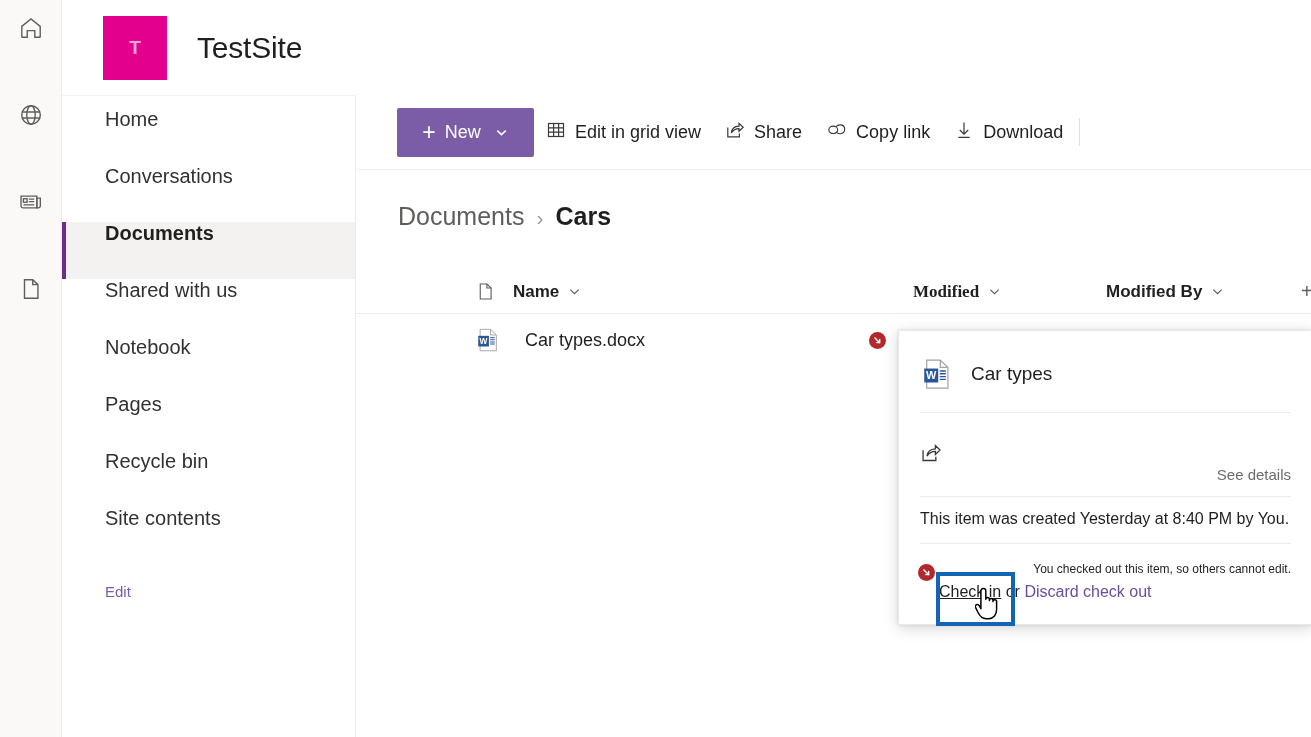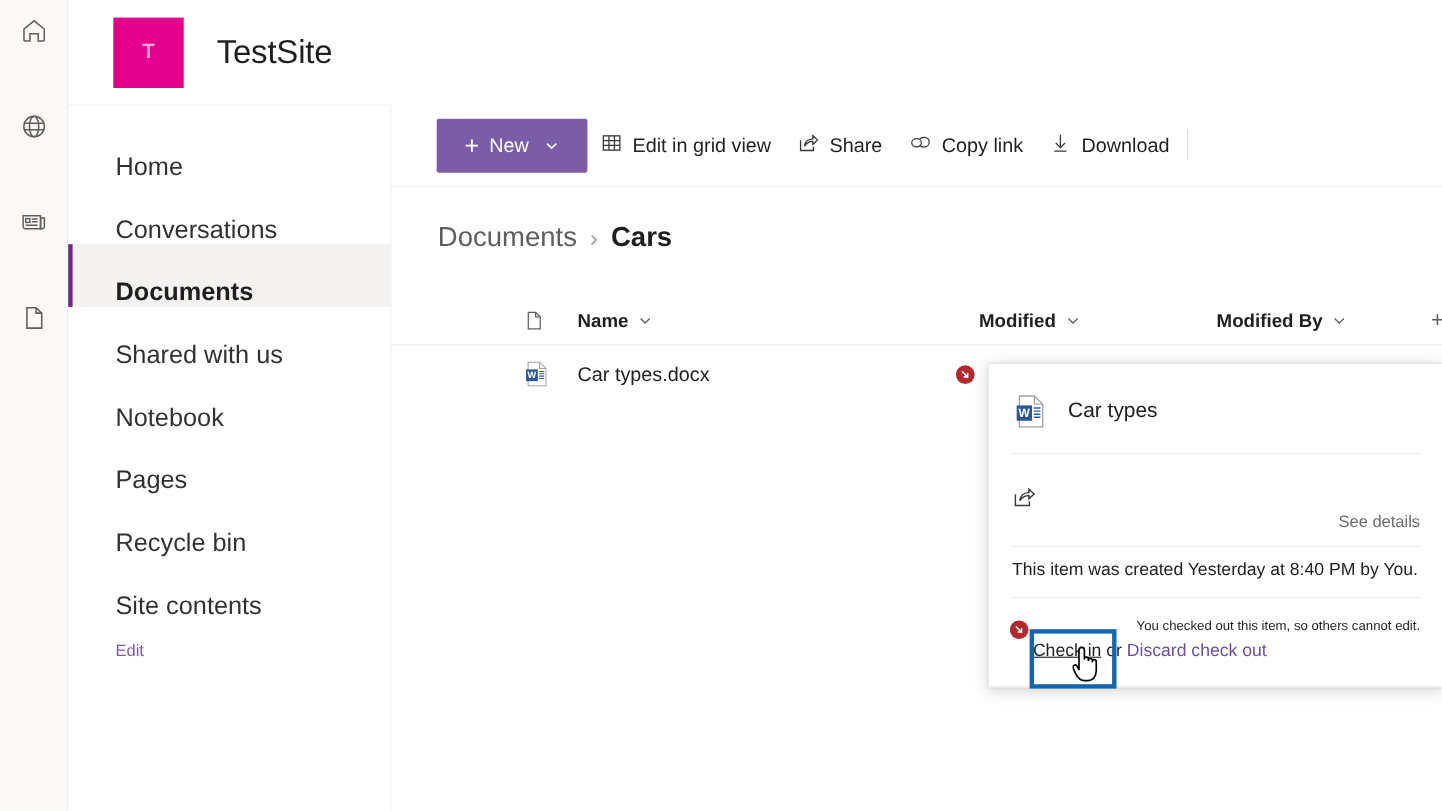--- a/index.html
+++ b/index.html
@@ -39,22 +39,22 @@
     letter-spacing:-0.2px;
   }
 
   
   .leftnav {
     position:absolute; left:62px; top:95px; width:294px; height:642px;
     background:#ffffff; border-right:1px solid #edebe9; border-top:1px solid #f3f2f1;
     padding-top:12px;
   }
   .nav-item {
-    position:relative; height:57px; display:flex; align-items:flex-end;
-    padding-left:43px; font-size:23px; color:#323130;
+    position:relative; height:57px; display:flex; align-items:flex-start;
+    padding-left:43px; font-size:20px; color:#323130;
   }
   .nav-item.selected { background:#f3f2f1; font-weight:600; color:#201f1e; }
   .nav-item.selected::before {
     content:""; position:absolute; left:0; top:0; width:4px; height:100%;
     background:#6b2d88;
   }
   .nav-edit {
     height:54px; display:flex; align-items:center; padding-left:43px;
     font-size:15px; color:#7a5ba8;
   }
@@ -95,22 +95,22 @@
   .table-head {
     position:relative; margin-top:39px; height:44px;
     border-bottom:1px solid #edebe9; display:flex; align-items:center;
   }
   .th {
     display:flex; align-items:center; gap:8px; font-size:17px; color:#201f1e;
     font-weight:600; cursor:pointer;
   }
   .th .chev { color:#605e5c; font-weight:400; }
   .th-doc { position:absolute; left:119px; }
-  .th-name { position:absolute; left:169px;justify-content:flex-end; }
-  .th-mod  { position:absolute; left:534px; }
+  .th-name { position:absolute; left:157px;justify-content:flex-end; }
+  .th-mod  { position:absolute; left:557px;font-family:Liberation Serif, serif; }
   .th-modby{ position:absolute; left:750px; }
   .th-add  { position:absolute; left:945px; color:#605e5c; font-size:20px; font-weight:400; }
 
   .row {
     position:relative; height:53px; display:flex; align-items:center;
     border-bottom:1px solid transparent;
   }
   .row-icon { position:absolute; left:119px; display:flex; align-items:center; }
   .row-name { position:absolute; left:169px; font-size:18px; color:#201f1e; cursor:pointer; }
   .row-status { position:absolute; left:513px; }

